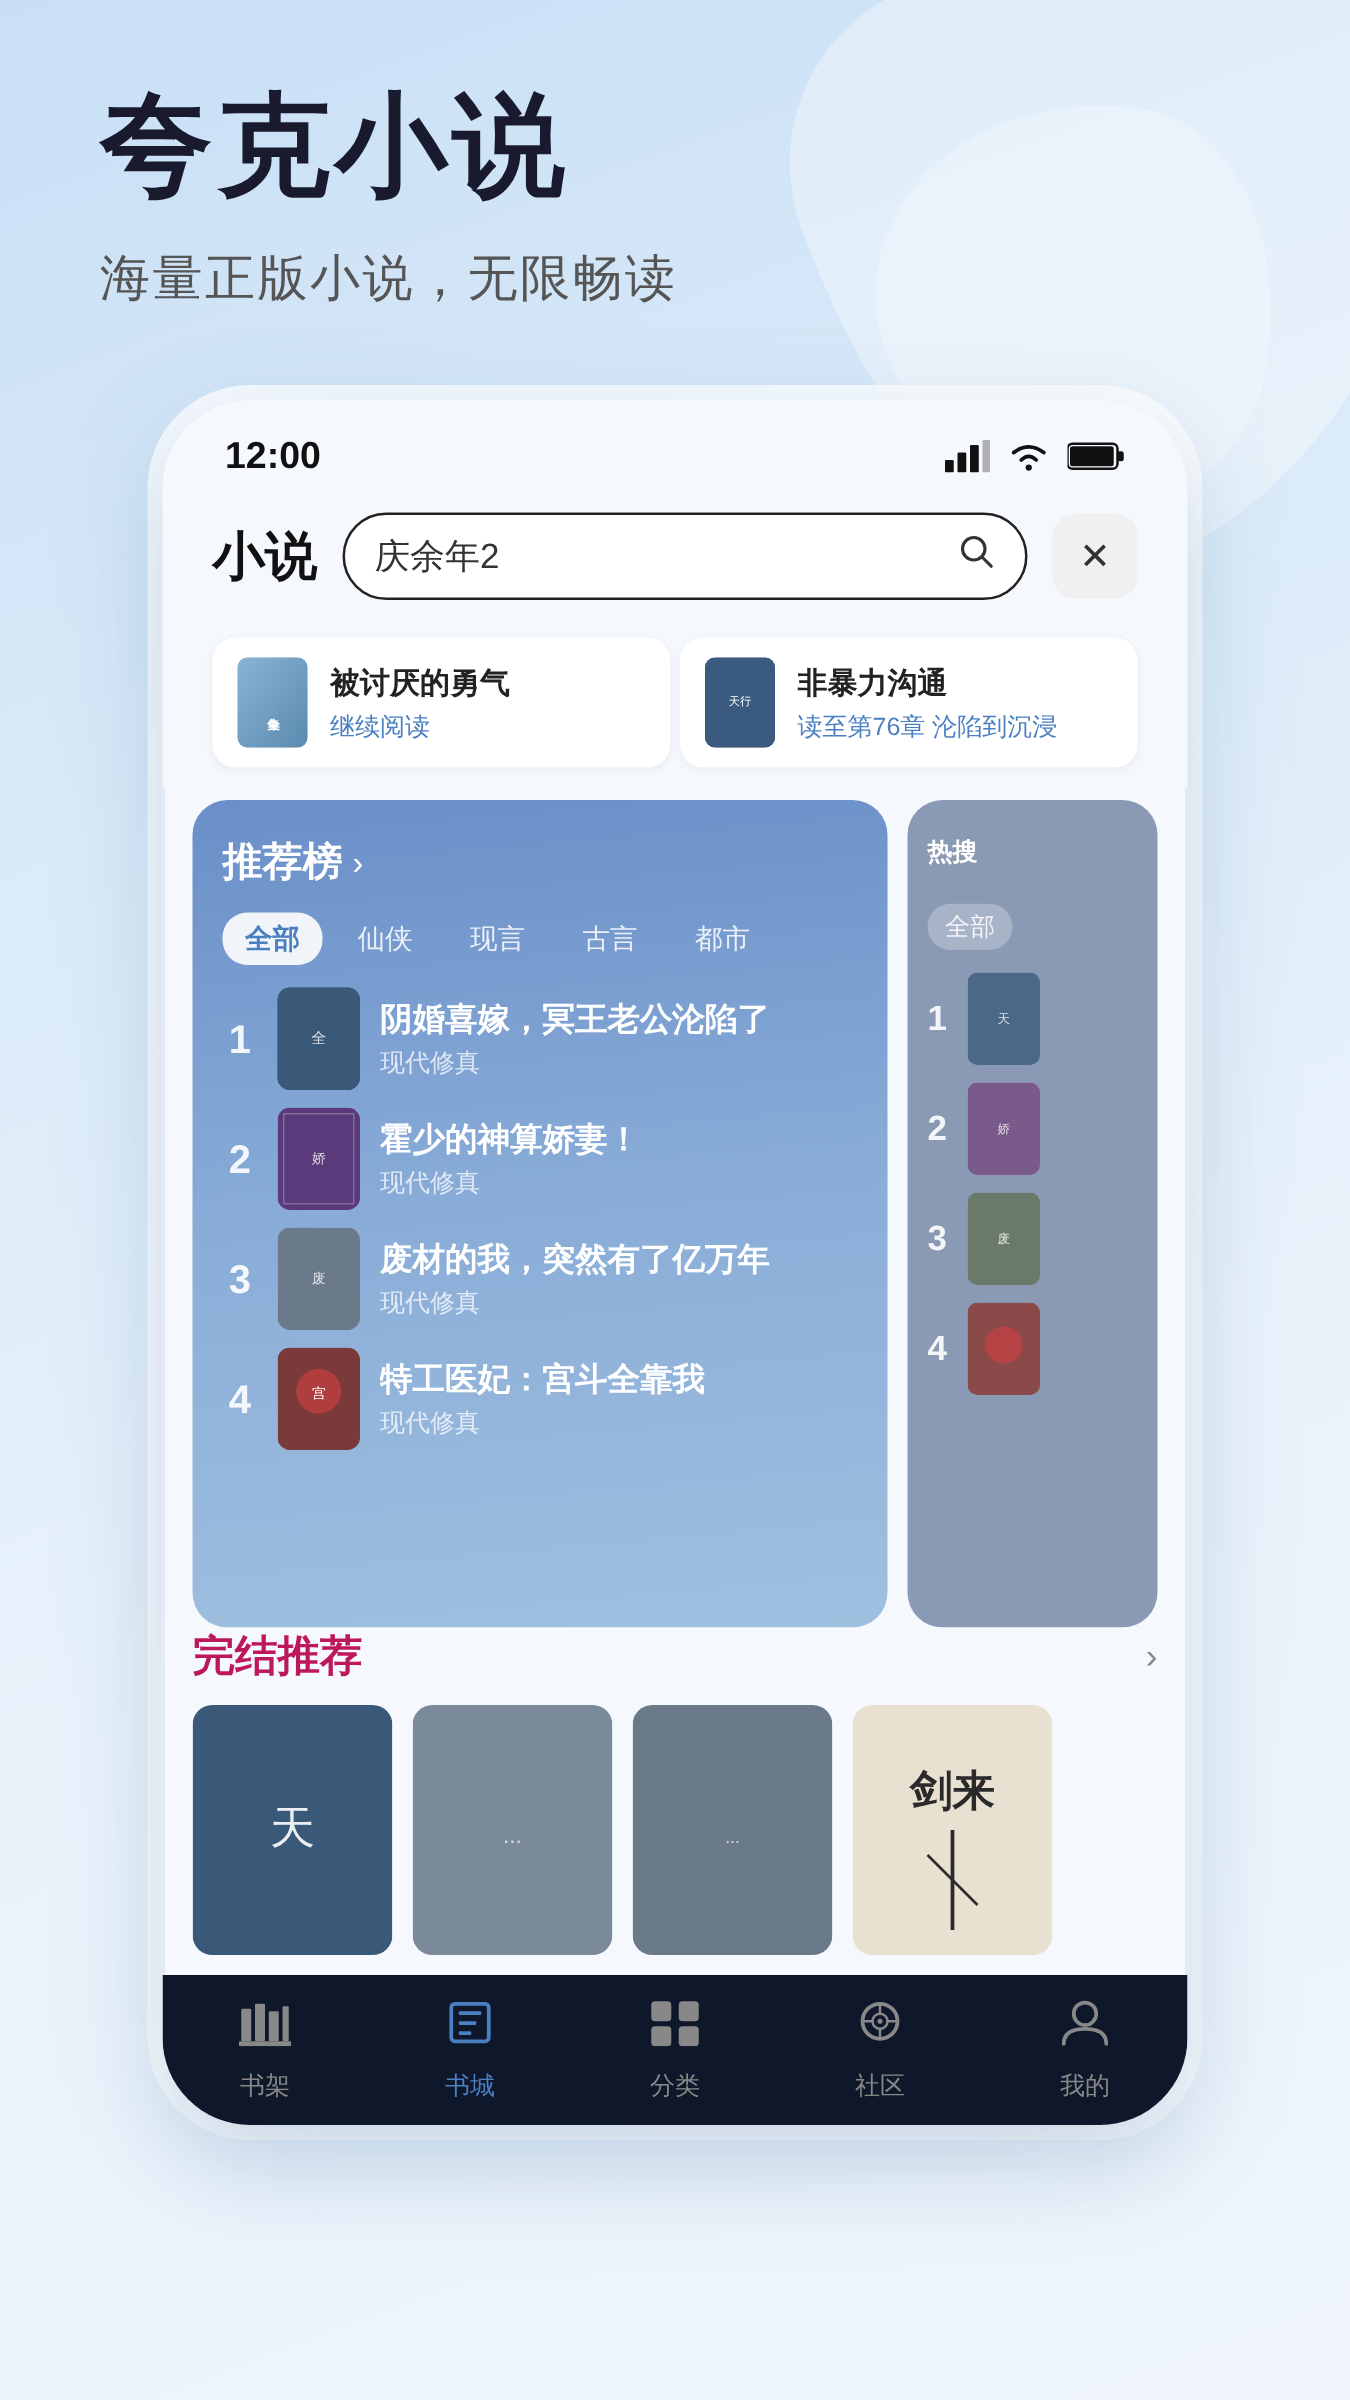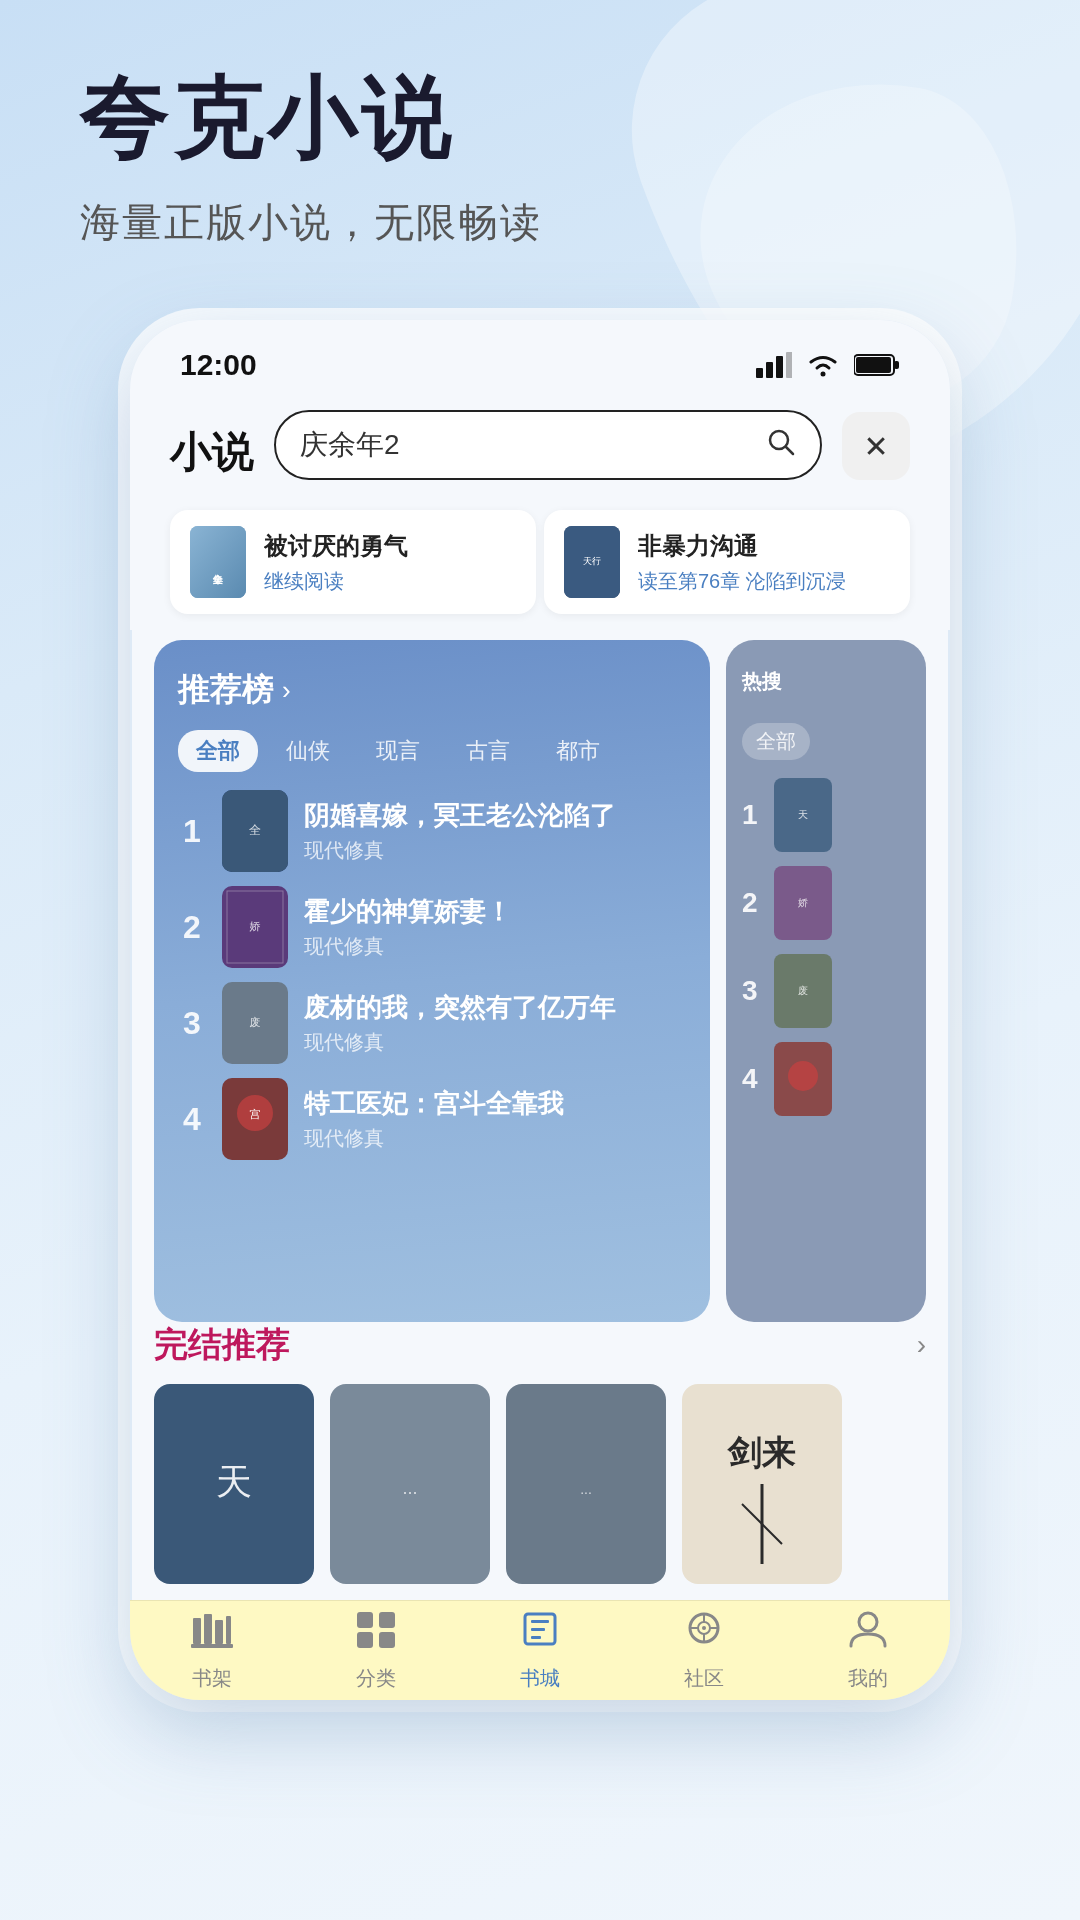--- a/index.html
+++ b/index.html
@@ -92,21 +92,21 @@
     }
     .status-icons {
       display: flex;
       align-items: center;
       gap: 14px;
     }
 
     
     .top-bar {
       display: flex;
-      align-items: flex-end;
+      align-items: center;
       padding: 16px 40px 20px 40px;
       background: #f5f8fc;
       flex-shrink: 0;
       gap: 20px;
     }
     .page-title-text {
       font-size: 42px;
       font-weight: 800;
       color: #111;
       white-space: nowrap;
@@ -410,22 +410,22 @@
       border-radius: 16px;
       overflow: hidden;
       flex-shrink: 0;
     }
 
     
     .cover-dark-blue { background: linear-gradient(135deg, #2a4a7a 0%, #1a3060 100%); }
 
     
     .bottom-nav {
-      height: 100px;
-      background: #fef9c3;
+      height: 120px;
+      background: #0f172a;
       display: flex;
       align-items: center;
       justify-content: space-around;
       border-top: 1px solid rgba(0,0,0,0.08);
       flex-shrink: 0;
     }
     .bottom-nav-item {
       display: flex;
       flex-direction: column;
       align-items: center;
@@ -717,41 +717,41 @@
           <rect x="13" y="4" width="8" height="30" rx="1" fill="#888"></rect>
           <rect x="24" y="10" width="8" height="24" rx="1" fill="#888"></rect>
           <rect x="35" y="6" width="5" height="28" rx="1" fill="#888"></rect>
           <rect x="0" y="34" width="42" height="4" rx="1" fill="#888"></rect>
         </svg>
       </div>
       <span class="bottom-nav-label">书架</span>
     </div>
 
     <div class="bottom-nav-item">
+      <div class="bottom-nav-icon active">
+        <svg width="42" height="38" viewBox="0 0 42 38">
+          <rect x="6" y="4" width="30" height="30" rx="3" fill="none" stroke="#4a7fc1" stroke-width="3"></rect>
+          <rect x="12" y="10" width="18" height="3" rx="1" fill="#4a7fc1"></rect>
+          <rect x="12" y="18" width="14" height="3" rx="1" fill="#4a7fc1"></rect>
+          <rect x="12" y="26" width="10" height="3" rx="1" fill="#4a7fc1"></rect>
+        </svg>
+      </div>
+      <span class="bottom-nav-label active">书城</span>
+    </div>
+
+    <div class="bottom-nav-item">
       <div class="bottom-nav-icon">
         <svg width="42" height="38" viewBox="0 0 42 38">
           <rect x="2" y="2" width="16" height="16" rx="3" fill="#888"></rect>
           <rect x="24" y="2" width="16" height="16" rx="3" fill="#888"></rect>
           <rect x="2" y="22" width="16" height="16" rx="3" fill="#888"></rect>
           <rect x="24" y="22" width="16" height="16" rx="3" fill="#888"></rect>
         </svg>
       </div>
       <span class="bottom-nav-label">分类</span>
-    </div>
-
-    <div class="bottom-nav-item">
-      <div class="bottom-nav-icon active">
-        <svg width="42" height="38" viewBox="0 0 42 38">
-          <rect x="6" y="4" width="30" height="30" rx="3" fill="none" stroke="#4a7fc1" stroke-width="3"></rect>
-          <rect x="12" y="10" width="18" height="3" rx="1" fill="#4a7fc1"></rect>
-          <rect x="12" y="18" width="14" height="3" rx="1" fill="#4a7fc1"></rect>
-          <rect x="12" y="26" width="10" height="3" rx="1" fill="#4a7fc1"></rect>
-        </svg>
-      </div>
-      <span class="bottom-nav-label active">书城</span>
     </div>
 
     <div class="bottom-nav-item">
       <div class="bottom-nav-icon">
         <svg width="42" height="38" viewBox="0 0 42 38">
           <circle cx="21" cy="18" r="14" fill="none" stroke="#888" stroke-width="3"></circle>
           <circle cx="21" cy="18" r="6" fill="none" stroke="#888" stroke-width="2"></circle>
           <circle cx="21" cy="18" r="2" fill="#888"></circle>
           <line x1="21" y1="4" x2="21" y2="12" stroke="#888" stroke-width="2"></line>
           <line x1="21" y1="24" x2="21" y2="32" stroke="#888" stroke-width="2"></line>

